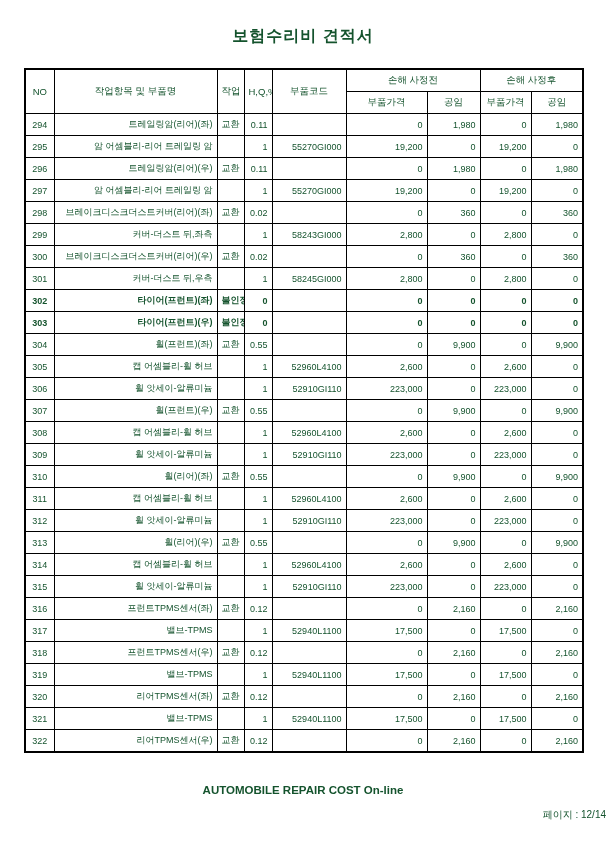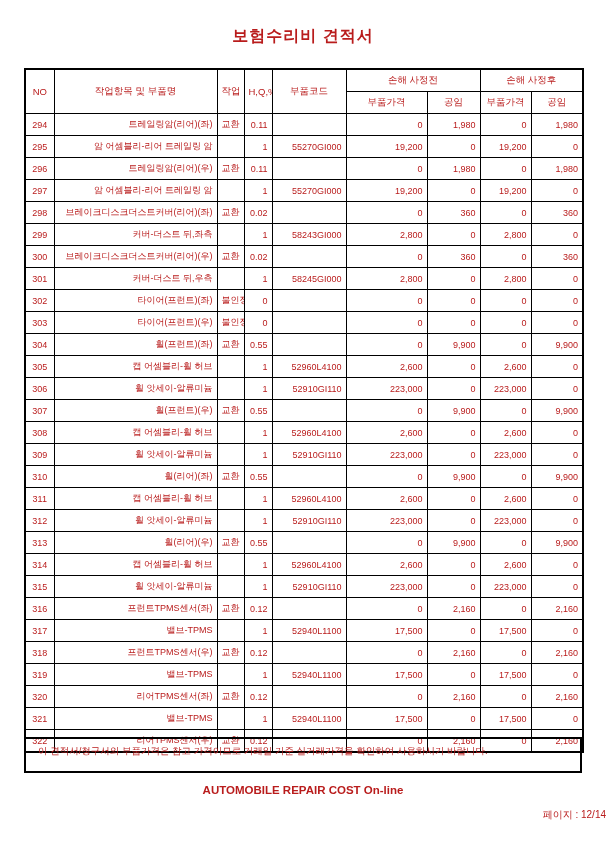--- a/index.html
+++ b/index.html
@@ -2,21 +2,21 @@
 <html><head>
 <meta charset="utf-8">
 <style>
   html, body { margin: 0; padding: 0; background: #ffffff; }
   .page {
     position: relative;
     width: 606px;
     height: 862px;
     background: #ffffff;
     font-family: "Liberation Sans", "DejaVu Sans", sans-serif;
-    color: #b91c1c;
+    color: #14532d;
     overflow: hidden;
   }
   .doc-title {
     position: absolute;
     top: 26px;
     left: 0;
     width: 100%;
     text-align: center;
     font-size: 16px;
     font-weight: bold;
@@ -54,21 +54,21 @@
     text-align: center;
     height: 21px;
     font-size: 9.5px;
   }
   td.c-no   { text-align: center; }
   td.c-item { text-align: right; padding-left: 10px; }
   td.c-work { text-align: center; padding: 0 1px; }
   td.c-hq   { text-align: right; padding-right: 4px; }
   td.c-code { text-align: right; padding-left: 4px; }
   td.num    { text-align: right; padding-right: 5px; }
-  tr.bold td { font-weight: normal; }
+  tr.bold td { font-weight: bold; }
   .notice-box {
     position: absolute;
     top: 737px;
     left: 24px;
     width: 558px;
     height: 36px;
     border: 2px solid #000;
     box-sizing: border-box;
     font-size: 9.5px;
     padding: 6px 12px 0 12px;
@@ -443,21 +443,18 @@
       <td class="c-hq">0.12</td>
       <td class="c-code"></td>
       <td class="num">0</td>
       <td class="num">2,160</td>
       <td class="num">0</td>
       <td class="num">2,160</td>
     </tr>
       </tbody>
   </table>
 
-  <div class="notice-box">
-    <span>이 견적서/청구서의 부품가격은 참고 가격이므로 거래일 기준 실거래가격을 확인하여 사용하시기 바랍니다.</span>
-  </div>
 
   <div class="brand-line">AUTOMOBILE REPAIR COST On-line</div>
 
   <div class="page-line">페이지 : 12/14</div>
 
 </div>
 
 </body></html>

